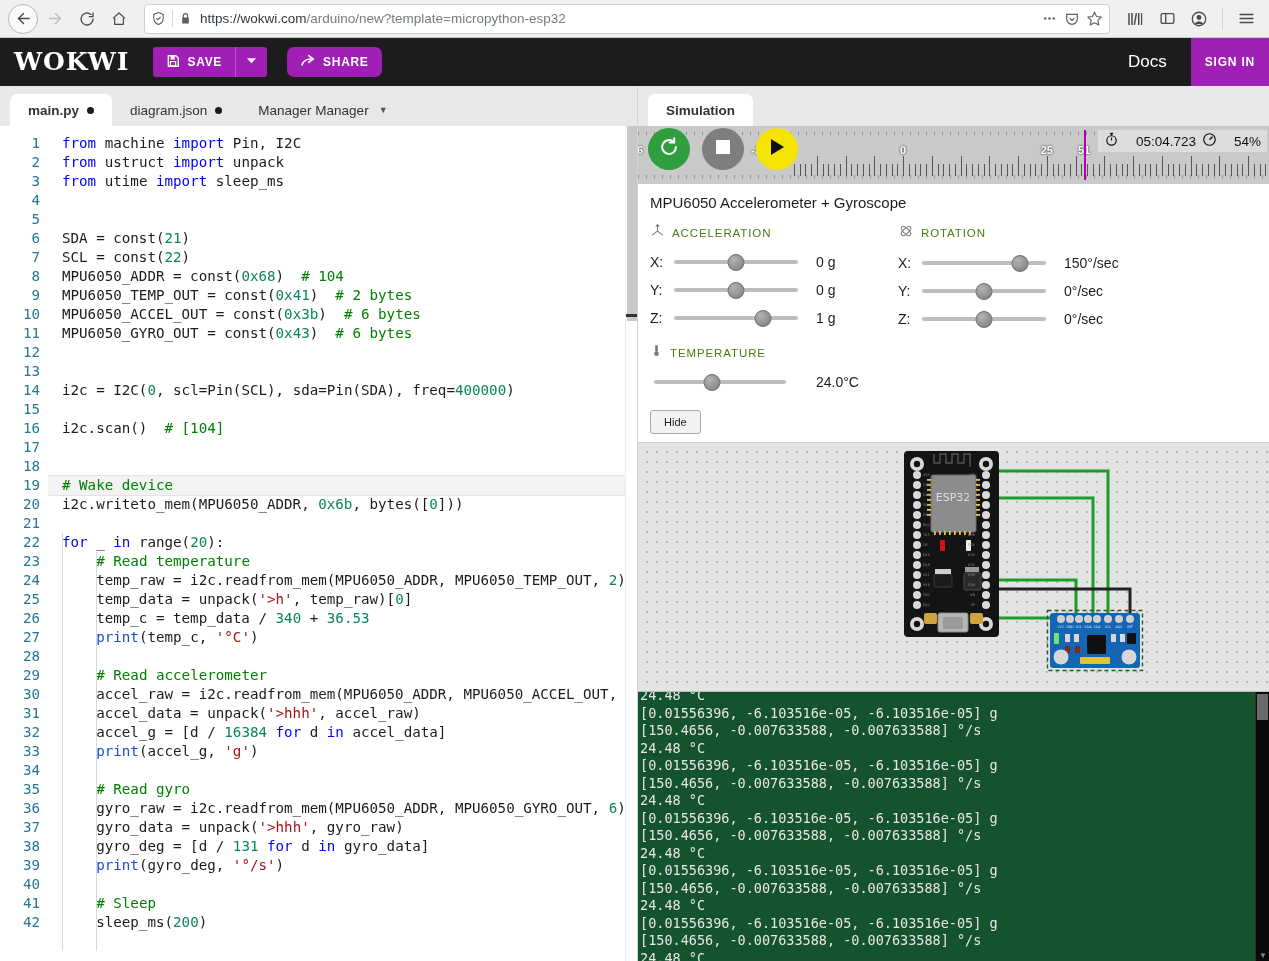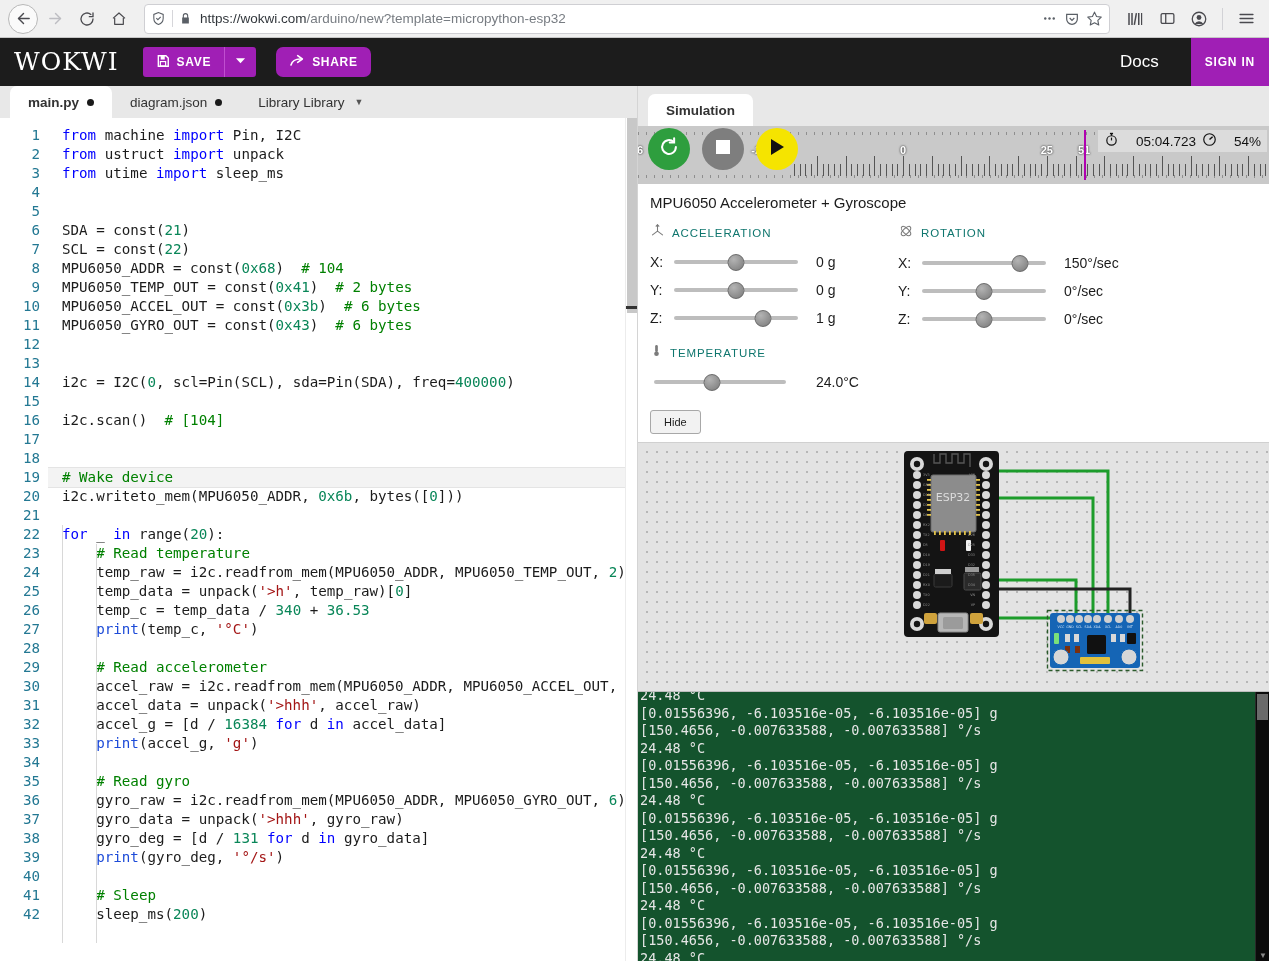--- a/index.html
+++ b/index.html
@@ -38,47 +38,47 @@
   .toolbar-right { display: flex; align-items: center; gap: 2px; }
   .toolbar-right .divider { width: 1px; height: 22px; background: #d2d2d6; margin: 0 6px; }
 
   
   #wokwi-header {
     height: 48px; background: #1c1c1c; display: flex; align-items: center;
     padding: 0 0 0 14px; gap: 12px; color: #fff;
   }
   #wokwi-logo {
     font-family: "DejaVu Serif", serif; font-size: 25px; letter-spacing: 1px;
-    color: #fff; font-weight: 400; position: relative; top: -1px;
+    color: #fff; font-weight: 700; position: relative; top: -1px;
   }
   .btn-group { display: flex; align-items: center; margin-left: 12px; }
   .btn-purple {
     background: #a01fb5; color: #fff; border: none; height: 30px;
     display: flex; align-items: center; gap: 7px; padding: 0 13px;
     font-size: 12px; font-weight: bold; letter-spacing: .7px; cursor: pointer;
   }
   .btn-purple.left { border-radius: 3px 0 0 3px; }
   .btn-purple.caret { border-radius: 0 3px 3px 0; border-left: 1px solid #c04ed0; padding: 0 10px; }
   .btn-purple.solo { border-radius: 7px; margin-left: 8px; }
-  #header-right { margin-left: auto; display: flex; align-items: center; gap: 12px; height: 100%; }
+  #header-right { margin-left: auto; display: flex; align-items: center; gap: 4px; height: 100%; }
   #docs-link { color: #fff; font-size: 17px; padding: 0 20px; cursor: pointer; }
   #signin-btn {
     background: #a01fb5; color: #fff; font-size: 12px; font-weight: bold;
     letter-spacing: .8px; padding: 0 14px; height: 100%;
     display: flex; align-items: center; cursor: pointer;
   }
 
   
   #main { display: flex; height: 875px; }
   #left-pane { width: 638px; background: #fff; display: flex; flex-direction: column; border-right: 1px solid #d4d4d4; }
   #right-pane { width: 631px; display: flex; flex-direction: column; background: #fff; }
 
   
   #editor-tabs {
-    height: 32px; background: #e8e8e8; display: flex; align-items: flex-end;
+    height: 40px; background: #e8e8e8; display: flex; align-items: flex-end;
     padding-left: 10px; flex: 0 0 auto;
   }
   .etab {
     height: 32px; display: flex; align-items: center; gap: 8px;
     padding: 0 18px; font-size: 13.5px; color: #333;
     border-radius: 7px 7px 0 0; cursor: pointer;
   }
   .etab.active { background: #fff; font-weight: bold; }
   .etab .dot { width: 7px; height: 7px; border-radius: 50%; background: #1a1a1a; }
   .etab .caret-s { font-size: 9px; color: #555; margin-left: 2px; }
@@ -145,21 +145,21 @@
   .rbtn { width: 42px; height: 42px; border-radius: 50%; display: flex; align-items: center; justify-content: center; cursor: pointer; }
   .rbtn.green { background: #2e9e3e; }
   .rbtn.grey { background: #7e7e7e; }
   .rbtn.yellow { background: #f5e400; }
 
   
   #sensor-panel { background: #fff; padding: 10px 0 8px 12px; flex: 0 0 auto; border-bottom: 1px solid #d0d0d0; }
   #sensor-title { font-size: 15px; color: #1c1c1c; margin-bottom: 12px; }
   #sensor-cols { display: flex; }
   .scol { width: 248px; }
-  .sgrouphead { display: flex; align-items: center; gap: 7px; margin-bottom: 6px; color: #0f766e; }
+  .sgrouphead { display: flex; align-items: center; gap: 7px; margin-bottom: 6px; color: #4d7c0f; }
   .sgrouphead .txt { font-size: 11.5px; letter-spacing: .9px; }
   .srow { display: flex; align-items: center; height: 28px; gap: 8px; }
   .srow .axis { width: 16px; font-size: 14px; color: #1c1c1c; }
   .sl { position: relative; width: 124px; height: 18px; }
   .sl .track { position: absolute; top: 7px; left: 0; right: 0; height: 4px; background: #bdbdbd; border-radius: 2px; }
   .sl .thumb {
     position: absolute; top: 1px; width: 17px; height: 17px; border-radius: 50%;
     background: radial-gradient(circle at 35% 30%, #b4b4b4, #8b8b8b 70%, #6f6f6f);
     border: 1px solid #6b6b6b; transform: translateX(-50%);
   }
@@ -351,21 +351,21 @@
     <div id="editor-tabs">
         <div class="etab active">
           <span>main.py</span>
           <span class="dot"></span>
         </div>
         <div class="etab">
           <span>diagram.json</span>
           <span class="dot"></span>
         </div>
         <div class="etab">
-          <span>Library Library</span>
+          <span>Manager Manager</span>
           <span class="caret-s">▼</span>
         </div>
       </div>
     <div id="editor-wrap">
       <div id="code-area">
         <div id="gutter">
             <div>1</div>
             <div>2</div>
             <div>3</div>
             <div>4</div>

